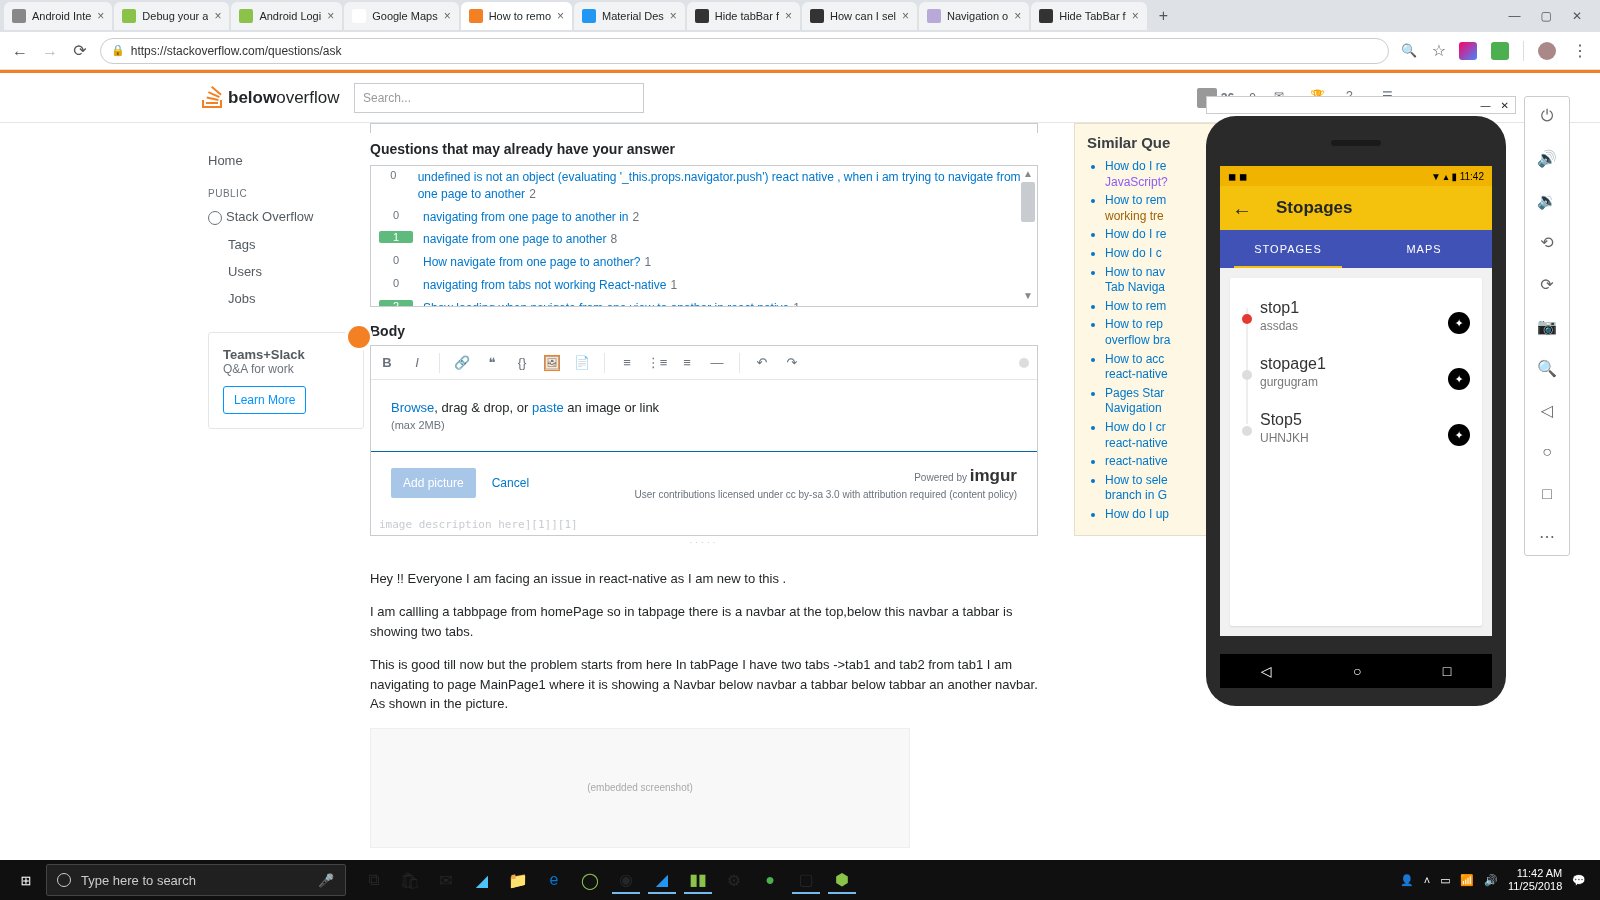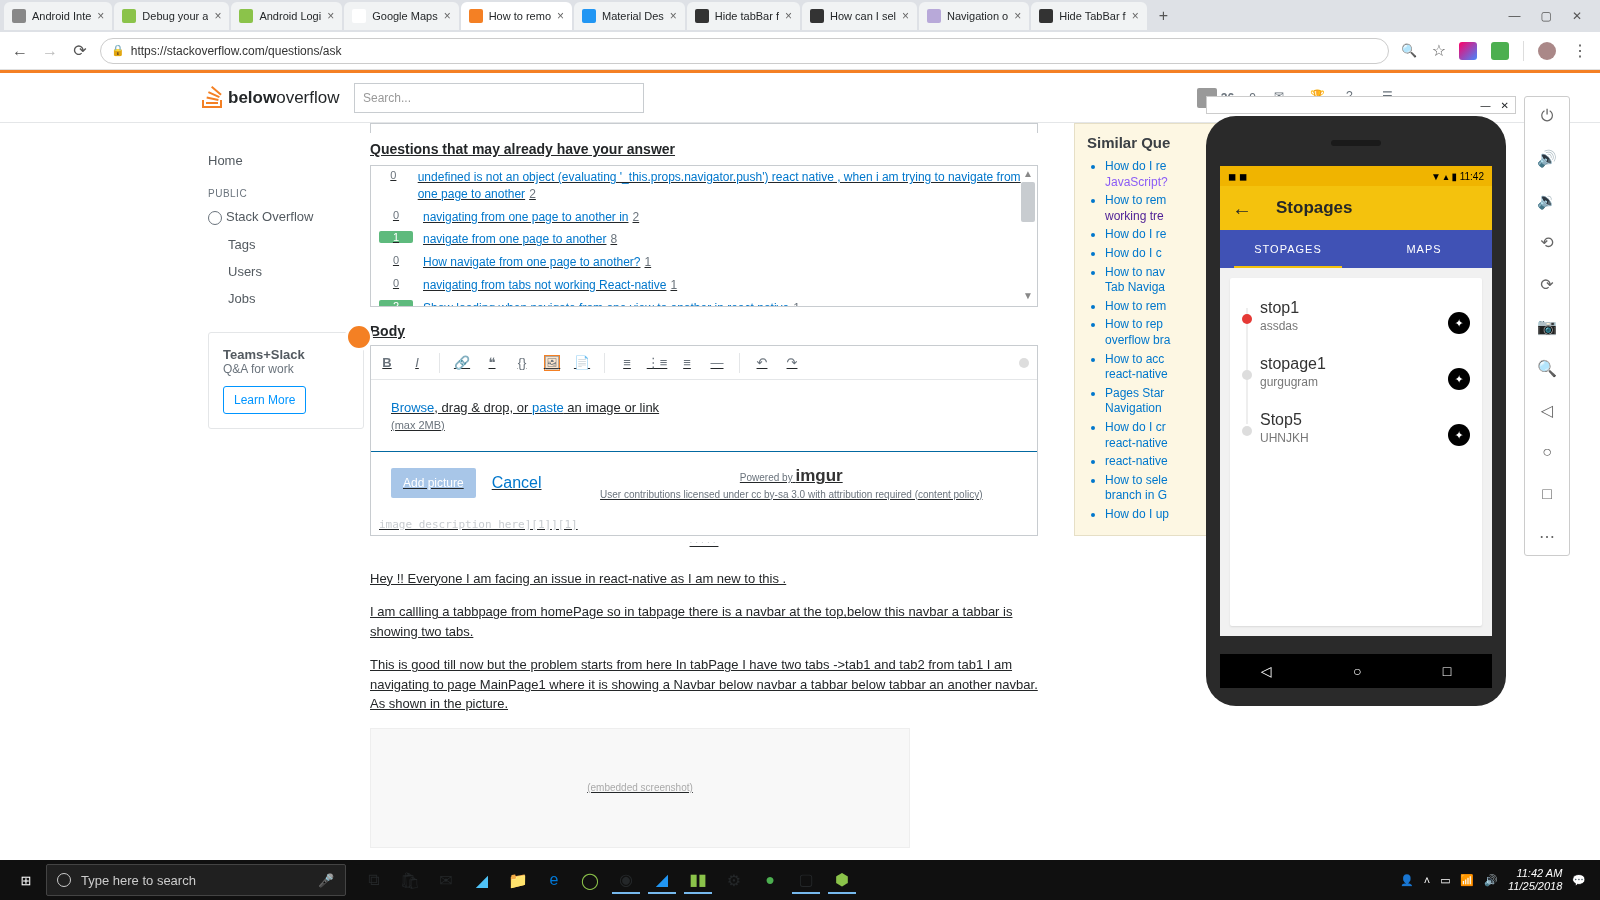--- a/index.html
+++ b/index.html
@@ -37,21 +37,21 @@
 .left-nav { width: 154px; padding: 24px 0 0 0; font-size: 13px; color: #535a60; }
 .left-nav .item { padding: 6px 8px; cursor:pointer;}
 .left-nav .heading { font-size: 10px; color: #6a737c; padding: 14px 8px 4px 8px; letter-spacing: 0.5px;}
 .left-nav .sub { padding-left: 28px; }
 .left-nav .globe { display:inline-block; width:14px; height:14px; border:1px solid #6a737c; border-radius:50%; margin-right:4px; vertical-align:middle;}
 .teams-box { margin: 20px -10px 0 8px; border: 1px solid #e4e6e8; padding: 14px; font-size: 12px; position:relative; border-radius:3px;}
 .teams-box .lock-badge { position:absolute; top:-10px; right:-10px; width:28px; height:28px; background:#f48024; border-radius:50%; border:3px solid #fff;}
 .teams-box h4 { font-size:13px; }
 .learn-btn { display:inline-block; margin-top:10px; border:1px solid #0095ff; color:#0095ff; padding:6px 10px; border-radius:3px; font-size:12px;}
 
-.main { flex: 1; max-width: 700px; padding: 0 16px; text-decoration: underline; }
+.main { flex: 1; max-width: 700px; padding: 0 16px; }
 .main h3 { font-size: 14px; font-weight: bold; margin: 8px 0; }
 .sugg-box { border: 1px solid #c8ccd0; height: 142px; overflow: hidden; position:relative;}
 .sugg-row { display: flex; align-items: flex-start; padding: 3px 8px; font-size: 12px; }
 .vote-badge { width: 34px; text-align: center; font-size: 11px; color: #6a737c; margin-right: 10px;}
 .vote-badge.green { background: #5eba7d; color: #fff; border-radius:2px;}
 .sugg-link { color: #0077cc; line-height: 1.4; }
 .sugg-count { color: #6a737c; margin-left: 4px; }
 .scrollbar { position:absolute; right:2px; top:2px; width:14px; height:40px; background:#c8ccd0; border-radius:2px;}
 .scroll-arrow { position:absolute; right:2px; width:14px; height:14px; font-size:10px; color:#888; text-align:center;}
 
@@ -61,22 +61,22 @@
 .tb-icon { width:16px; height:16px; display:inline-flex; align-items:center; justify-content:center; font-size:13px;}
 .tb-sep { width:1px; height:20px; background:#e4e6e8;}
 .tb-img { background:#fce5cd; border:1px solid #f48024; padding:1px;}
 .tb-dot { width:10px; height:10px; border-radius:50%; background:#ddd; margin-left:auto;}
 .upload-area { padding: 20px; }
 .upload-text { font-size: 13px; }
 .upload-text a { color: #0077cc; }
 .upload-hint { font-size: 11px; color: #6a737c; margin-top: 4px; }
 .upload-footer { border-top: 1px solid #0369a1; padding: 12px 20px; display: flex; align-items: center; gap: 16px; }
 .add-pic-btn { background: #a8c6e8; color: #fff; padding: 8px 12px; border: none; border-radius: 2px; font-size: 12px; }
-.cancel-link { color: #0077cc; font-size: 16px; }
-.imgur-info { font-size: 10px; color: #6a737c; flex:1; text-align:center; margin-left:8px; line-height:1.4;}
+.cancel-link { color: #0077cc; font-size: 12px; }
+.imgur-info { font-size: 10px; color: #6a737c; flex:1; text-align:right; margin-left:8px; line-height:1.4;}
 .imgur-logo { font-size: 17px; font-weight: bold; color: #333; }
 .faint-text { color: #c8ccd0; font-size: 11px; padding: 4px 8px; font-family: monospace;}
 .resize-handle { text-align:center; color:#c8ccd0; font-size:10px; letter-spacing:3px;}
 
 .preview { margin-top: 22px; font-size: 13px; line-height: 1.5; }
 .preview p { margin-bottom: 14px; }
 .preview-img { width: 540px; height: 120px; background: #f8f8f8; border:1px solid #eee; margin-top:6px; display:flex; align-items:center; justify-content:center; color:#aaa; font-size:10px; overflow:hidden;}
 
 
 .right-rail { width: 300px; padding: 0 0 0 20px; }
@@ -119,21 +119,21 @@
 
 .taskbar { position: absolute; bottom: 0; left: 0; right: 0; height: 40px; background: #101010; display: flex; align-items: center; padding: 0 6px; }
 .start-btn { width: 40px; height: 40px; display:flex; align-items:center; justify-content:center; color:#fff;}
 .search-box { height: 32px; width: 300px; background: #202020; border:1px solid #444; display: flex; align-items: center; padding: 0 10px; color: #ccc; font-size: 13px; gap:10px; border-radius:2px;}
 .search-box .circle { width:14px; height:14px; border:1.5px solid #ccc; border-radius:50%;}
 .mic { margin-left:auto; color:#ccc;}
 .task-icons { display: flex; gap: 8px; margin-left: 14px; align-items:center;}
 .task-icon { width: 28px; height: 28px; display:flex; align-items:center; justify-content:center; font-size:16px;}
 .task-icon.active { border-bottom:2px solid #76b9ed;}
 .tray { margin-left: auto; display: flex; align-items: center; gap: 10px; color: #fff; font-size: 11px; padding-right: 8px; }
-.clock { text-align: right; line-height: 1.2; font-style: italic; }
+.clock { text-align: right; line-height: 1.2; }
 </style>
 </head>
 <body>
 
 <div class="browser-tabs">
   <div class="tab">
       <span class="tab-favicon"></span>
       <span class="tab-title">Android Inte</span>
       <span class="tab-close">×</span>
     </div>
@@ -333,21 +333,21 @@
       <p>This is good till now but the problem starts from here In tabPage I have two tabs -&gt;tab1 and tab2 from tab1 I am navigating to page MainPage1 where it is showing a Navbar below navbar a tabbar below tabbar an another navbar. As shown in the picture.</p>
       <div class="preview-img">(embedded screenshot)</div>
     </div>
   </div>
 
   <div class="right-rail">
     <div class="similar-box">
       <h4>Similar Que</h4>
       <ul id="similar-list">
           <li><span>How do I re</span><br><span class="sub-line" style="color: #8b5cf6;">JavaScript?</span></li>
-          <li><span>How to rem</span><br><span class="sub-line" style="color: #4c1d95;">working tre</span></li>
+          <li><span>How to rem</span><br><span class="sub-line" style="color: #a16207;">working tre</span></li>
           <li><span>How do I re</span></li>
           <li><span>How do I c</span></li>
           <li><span>How to nav</span><br><span class="sub-line" style="color: rgb(0, 119, 204);">Tab Naviga</span></li>
           <li><span>How to rem</span></li>
           <li><span>How to rep</span><br><span class="sub-line" style="color: rgb(0, 119, 204);">overflow bra</span></li>
           <li><span>How to acc</span><br><span class="sub-line" style="color: rgb(0, 119, 204);">react-native</span></li>
           <li><span>Pages Star</span><br><span class="sub-line" style="color: rgb(0, 119, 204);">Navigation</span></li>
           <li><span>How do I cr</span><br><span class="sub-line" style="color: rgb(0, 119, 204);">react-native</span></li>
           <li><span>react-native</span></li>
           <li><span>How to sele</span><br><span class="sub-line" style="color: rgb(0, 119, 204);">branch in G</span></li>

